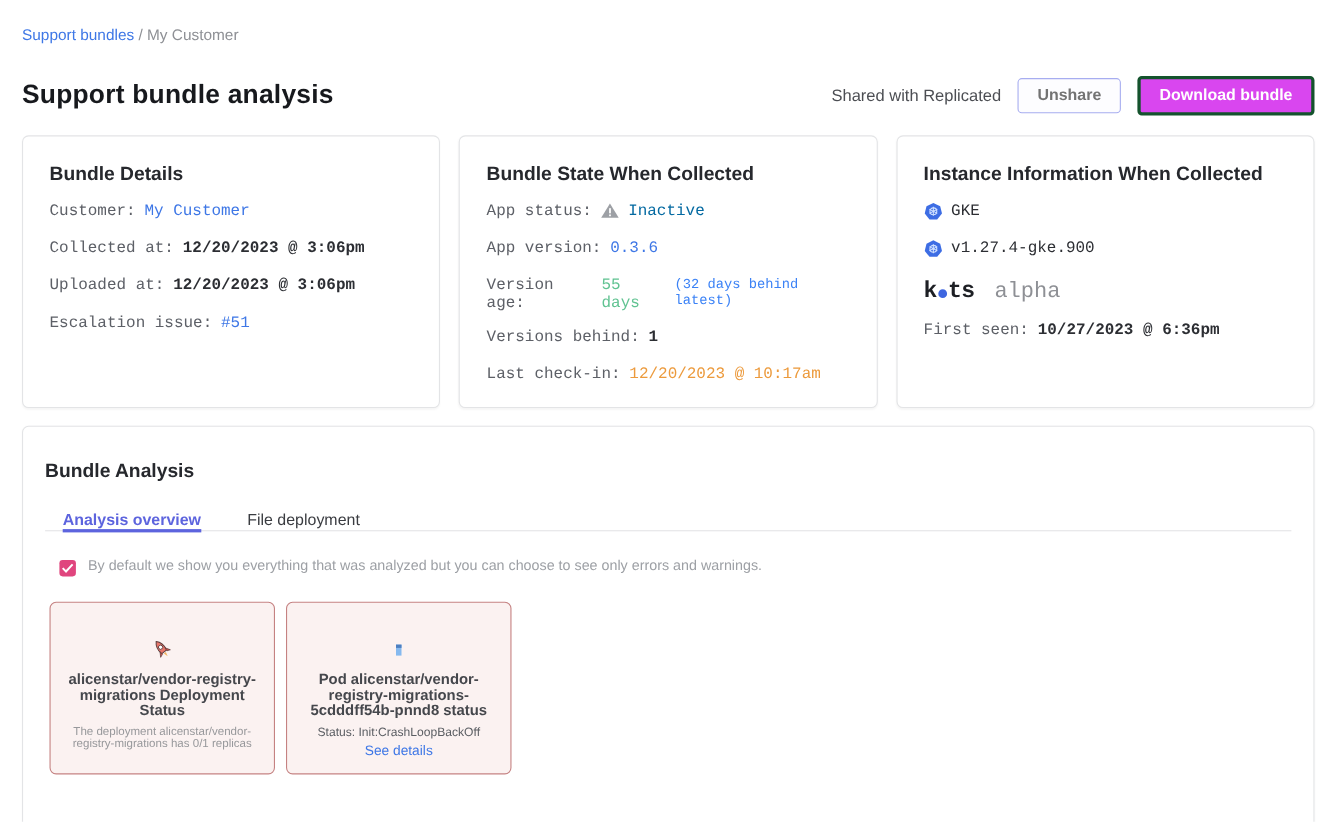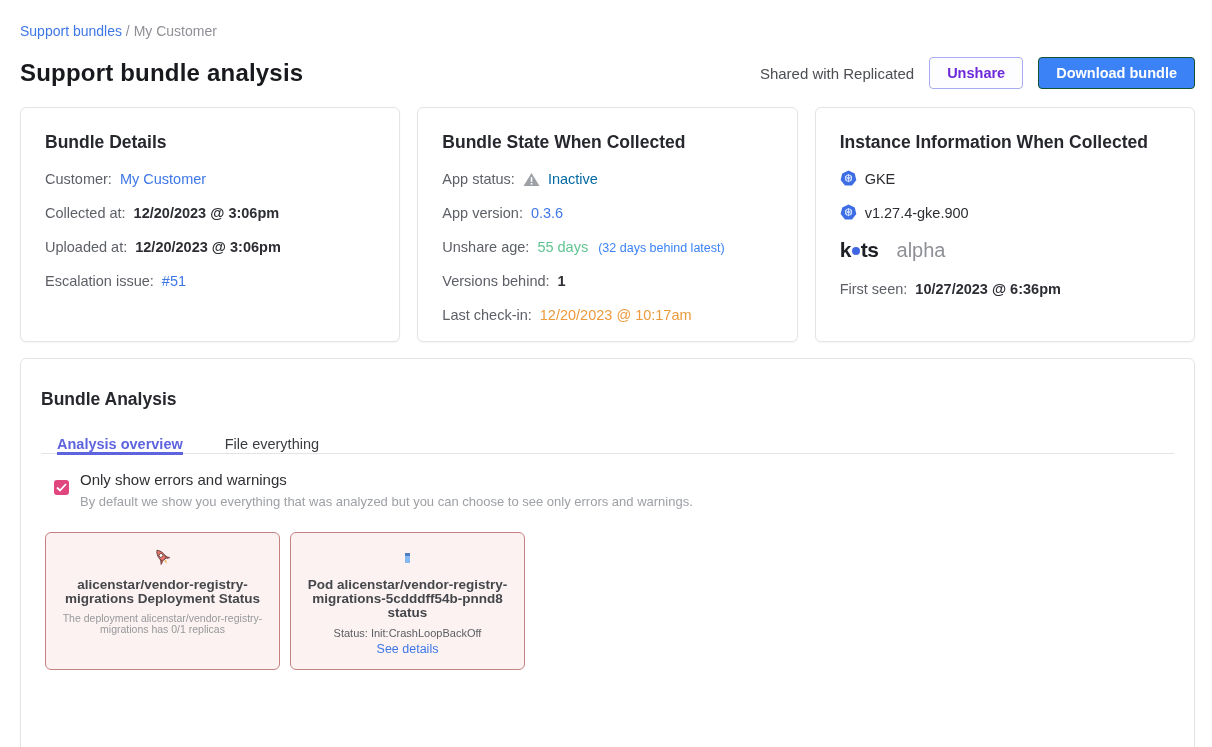--- a/index.html
+++ b/index.html
@@ -6,36 +6,36 @@
   html,body { width:1212px; height:747px; background:#fff; overflow:hidden;
     font-family:"Liberation Sans", sans-serif; color:#2c2e33; }
   .page { padding:20px 17px 0 20px; }
 
   
   .breadcrumb { font-size:14px; margin-top:3px; }
   .breadcrumb a { color:#3e77e6; text-decoration:none; cursor:pointer; }
   .breadcrumb .sep, .breadcrumb .current { color:#8e9095; }
 
   
-  .header-row { display:flex; justify-content:space-between; align-items:center; margin-top:18px; }
+  .header-row { display:flex; justify-content:space-between; align-items:center; margin-top:30px; }
   .page-title { font-size:24px; font-weight:700; color:#17191d; letter-spacing:.2px; }
   .header-actions { display:flex; align-items:center; gap:15px; }
   .shared-text { font-size:15px; color:#4c4e53; }
   .btn { font-size:14.5px; font-weight:700; border-radius:4px; padding:7px 17px; cursor:pointer;
     font-family:"Liberation Sans", sans-serif; }
-  .btn-outline { background:#fdfdff; border:1px solid #a7adf0; color:#6d28d9;text-align:center; }
-  .btn-primary { background:#3b82f6; border:1px solid #14532d; color:#fff; }
+  .btn-outline { background:#fdfdff; border:1px solid #a7adf0; color:#737373;text-align:center; }
+  .btn-primary { background:#d946ef; border:3px solid #14532d; color:#fff; }
 
   
   .cards-row { display:grid; grid-template-columns:repeat(3,1fr); gap:17px; margin-top:18px; }
   .card { background:#fff; border:1px solid #e3e4e6; border-radius:6px; padding:18px 24px;
     min-height:232px; box-shadow:0 1px 2px rgba(0,0,0,.04); }
   .card h2 { font-size:17.5px; font-weight:700; color:#26282d; margin:6px 0 4px; }
-  .row { display:flex; align-items:flex-end; gap:8px; margin-top:15px; min-height:19px;
-    font-size:14.5px; }
+  .row { display:flex; align-items:flex-start; gap:8px; margin-top:15px; min-height:19px;
+    font-size:14.5px;font-family:Liberation Mono, monospace; }
   .lbl { color:#5d6067; }
   .val-strong { color:#2c2e33; font-weight:700; }
   .val-link { color:#3e77e6; text-decoration:none; cursor:pointer; }
   .val-muted { color:#0369a1; }
   .val-green { color:#61c392; }
   .val-orange { color:#ec9a3c; }
   .note { font-size:12.5px; color:#3b82f6; margin-left:2px; }
   .icon { display:inline-flex; align-items:center; justify-content:center; }
 
   
@@ -55,22 +55,22 @@
     margin-bottom:-2px; cursor:pointer; color:#3a3c41; }
   .tab.active { color:#5d64de; font-weight:700; border-bottom-color:#5d64de; }
 
   .filter { display:flex; gap:11px; padding-left:13px; margin-top:17px; align-items:flex-start; }
   .checkbox { width:15px; height:15px; border-radius:3px; background:#e0457e; margin-top:9px;
     display:flex; align-items:center; justify-content:center; cursor:pointer; flex:none; }
   .filter-title { font-size:15px; color:#2e3034; }
   .filter-desc { font-size:13px; color:#9da0a5; margin-top:6px; }
 
   .issues { display:flex; gap:10px; padding-left:4px; margin-top:23px; }
-  .issue-card { width:235px; background:#fbf2f1; border:1px solid #c58282; border-radius:6px;
-    padding:13px 10px 12px; text-align:center; cursor:pointer; }
+  .issue-card { width:205px; background:#fbf2f1; border:1px solid #c58282; border-radius:6px;
+    padding:31px 10px 12px; text-align:center; cursor:pointer; }
   .issue-icon-slot { height:24px; display:flex; align-items:center; justify-content:center; }
   .issue-title { font-size:13.5px; font-weight:700; color:#45474c; line-height:14px; margin-top:8px; }
   .issue-msg { font-size:10.5px; color:#97989b; line-height:11px; margin-top:7px; }
   .issue-status { font-size:11px; color:#5b5e63; margin-top:7px; }
   .issue-link { display:inline-block; font-size:12.5px; color:#3e77e6; margin-top:3px; cursor:pointer; }
   .pod-icon { width:5px; height:10px; background:#85b9ef; border-top:3px solid #4d7fc0; }
 </style>
 </head>
 <body>
 
@@ -124,21 +124,21 @@
               <rect x="8.2" y="11.7" width="1.7" height="1.7" fill="#fff"></rect>
             </svg>
         </span>
         <span class="val-muted">Inactive</span>
       </div>
       <div class="row">
         <span class="lbl">App version:</span>
         <a class="val-link">0.3.6</a>
       </div>
       <div class="row">
-        <span class="lbl">Unshare age:</span>
+        <span class="lbl">Version age:</span>
         <span class="val-green">55 days</span>
         <span class="note">(32 days behind latest)</span>
       </div>
       <div class="row">
         <span class="lbl">Versions behind:</span>
         <span class="val-strong">1</span>
       </div>
       <div class="row">
         <span class="lbl">Last check-in:</span>
         <span class="val-orange">12/20/2023 @ 10:17am</span>
@@ -180,31 +180,30 @@
         <span class="val-strong">10/27/2023 @ 6:36pm</span>
       </div>
     </div>
   </div>
 
   <div class="analysis-card">
     <h2>Bundle Analysis</h2>
 
     <div class="tabs">
       <div class="tab active">Analysis overview</div>
-      <div class="tab">File everything</div>
+      <div class="tab">File deployment</div>
     </div>
 
     <div class="filter">
       <div class="checkbox">
         <svg width="11" height="9" viewBox="0 0 11 9">
             <path d="M1 4.5 L4 7.5 L10 1" stroke="#fff" stroke-width="1.8" fill="none"></path>
           </svg>
       </div>
       <div>
-        <div class="filter-title">Only show errors and warnings</div>
         <div class="filter-desc">By default we show you everything that was analyzed but you can choose to see only errors and warnings.</div>
       </div>
     </div>
 
     <div class="issues">
 
       <div class="issue-card">
         <div class="issue-icon-slot">
           <svg width="24" height="24" viewBox="0 0 24 24">
             <g transform="rotate(-38 12 12)">

